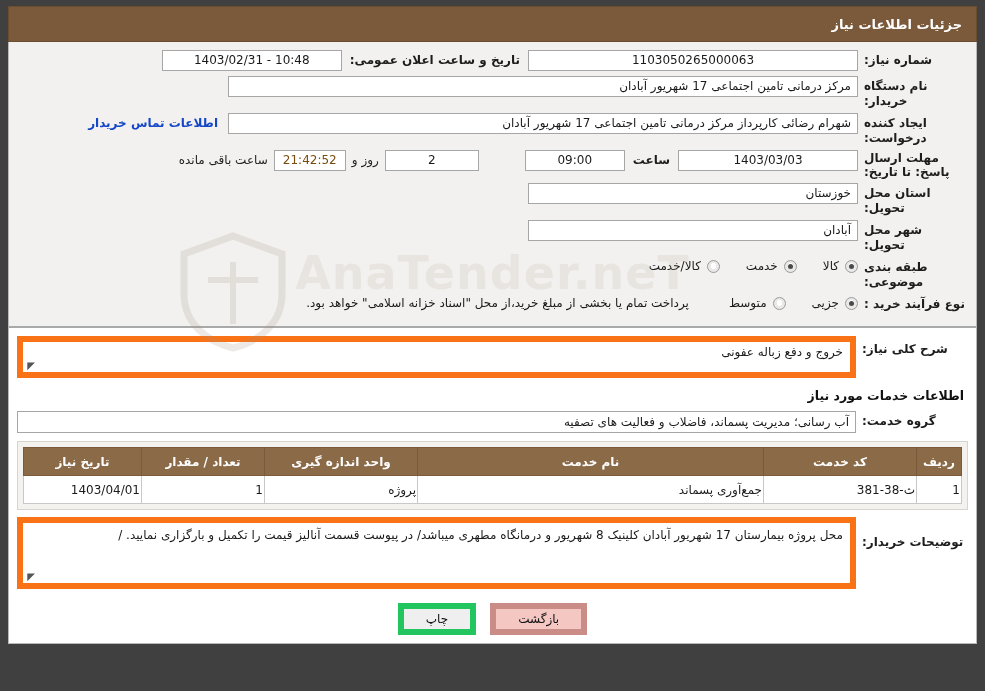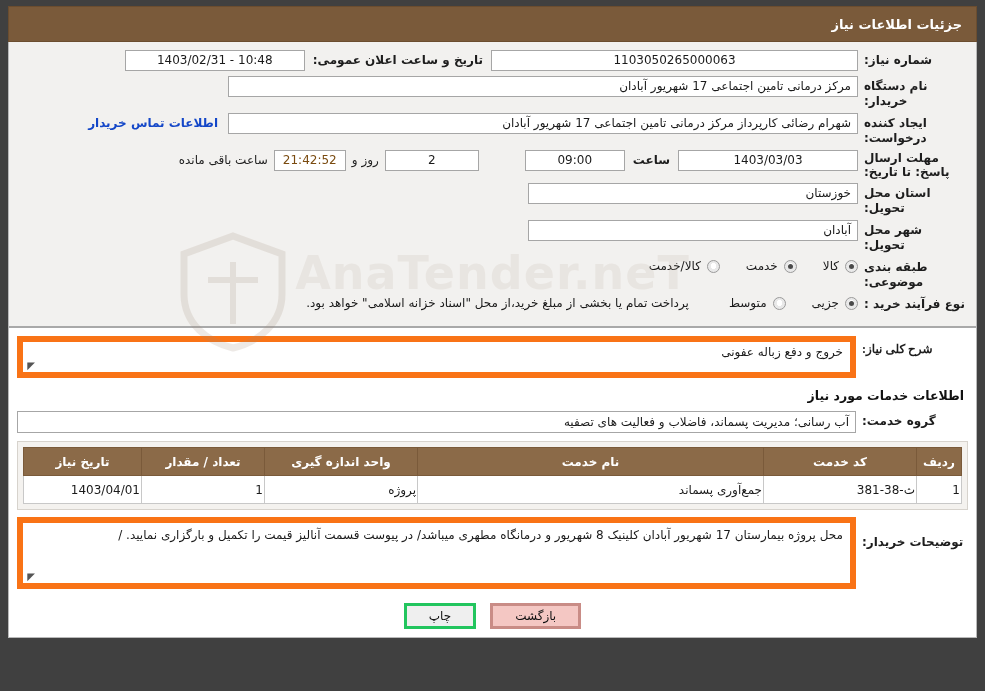--- a/index.html
+++ b/index.html
@@ -186,21 +186,21 @@
   
   .footer {
     display: flex;
     justify-content: center;
     align-items: center;
     gap: 14px;
     padding: 10px 0 8px 0;
     background: #fff;
   }
   .btn {
-    border: 3px solid #22c55e;
+    border: 6px solid #22c55e;
     padding: 3px 22px;
     font-size: 12px;
     background: #efefef;
     cursor: pointer;
     color: #111;
   }
   .btn.back { background: #f4c7c3; border-color: #c98c86; }
   
   .watermark {
     position: absolute;
@@ -239,21 +239,21 @@
     <span class="title">جزئیات اطلاعات نیاز</span>
   </div>
 
   <div class="outer">
 
     <div class="topsection">
 
       <div class="row">
         <div class="lbl">شماره نیاز:</div>
         <div class="fieldwrap">
-          <div class="box" style="width:367px;">1103050265000063</div>
+          <div class="box" style="width:330px;">1103050265000063</div>
           <div class="inline-lbl">تاریخ و ساعت اعلان عمومی:</div>
           <div class="box" style="width:180px;text-align:center;">10:48 - 1403/02/31</div>
         </div>
       </div>
 
       <div class="row">
         <div class="lbl">نام دستگاه خریدار:</div>
         <div class="fieldwrap">
           <div class="box right" style="width:630px;">مرکز درمانی تامین اجتماعی 17 شهریور آبادان</div>
         </div>
@@ -330,21 +330,21 @@
           </div>
           <div class="note">پرداخت تمام یا بخشی از مبلغ خرید،از محل "اسناد خزانه اسلامی" خواهد بود.</div>
         </div>
       </div>
 
     </div>
 
     <div class="mid">
 
       <div style="display:flex;align-items:flex-start;margin-bottom:6px;">
-        <div class="lbl" style="padding-top:6px;font-family:Liberation Serif, serif;">شرح کلی نیاز:</div>
+        <div class="lbl" style="padding-top:6px;">شرح کلی نیاز:</div>
         <div style="flex:1 1 auto;">
           <div class="textarea">
             <span>خروج و دفع زباله عفونی</span>
             <span class="resizer">◤</span>
           </div>
         </div>
       </div>
 
       <div class="subhead" style="text-align:right;">اطلاعات خدمات مورد نیاز</div>
 

